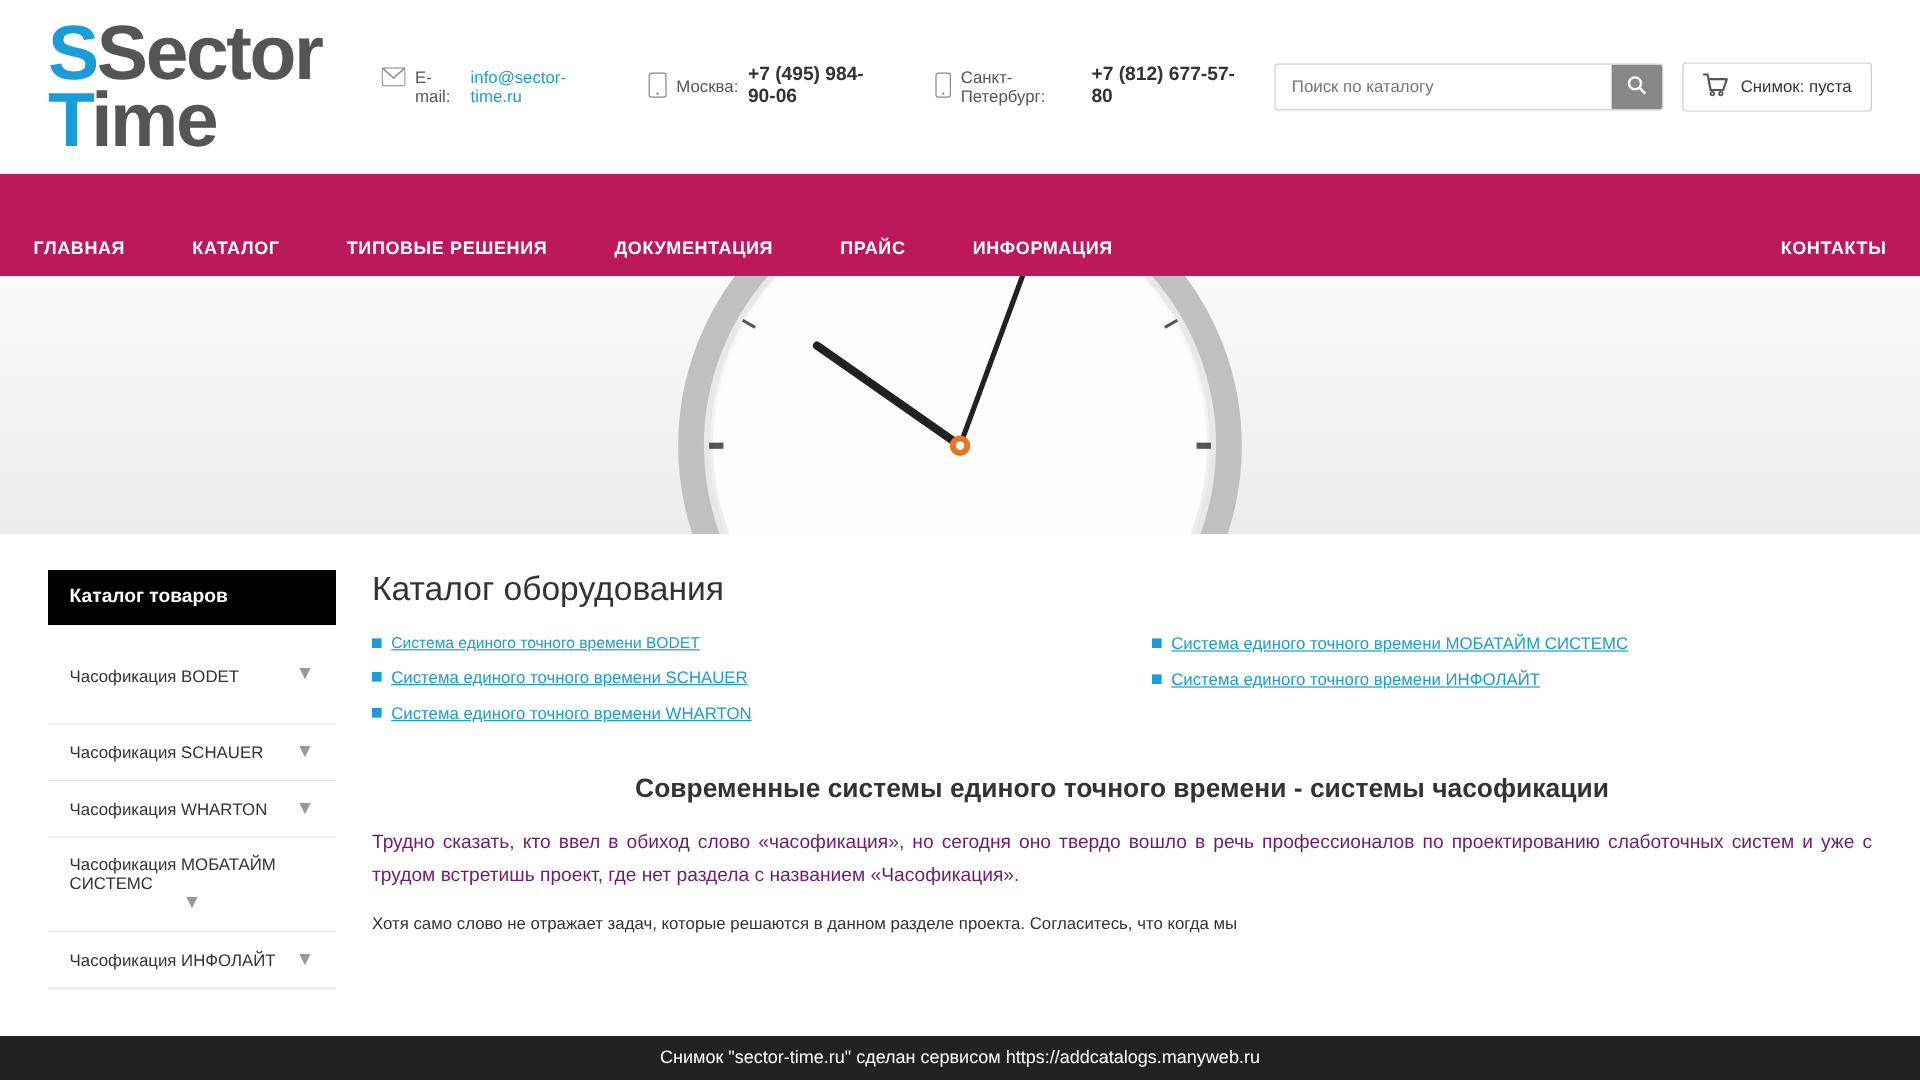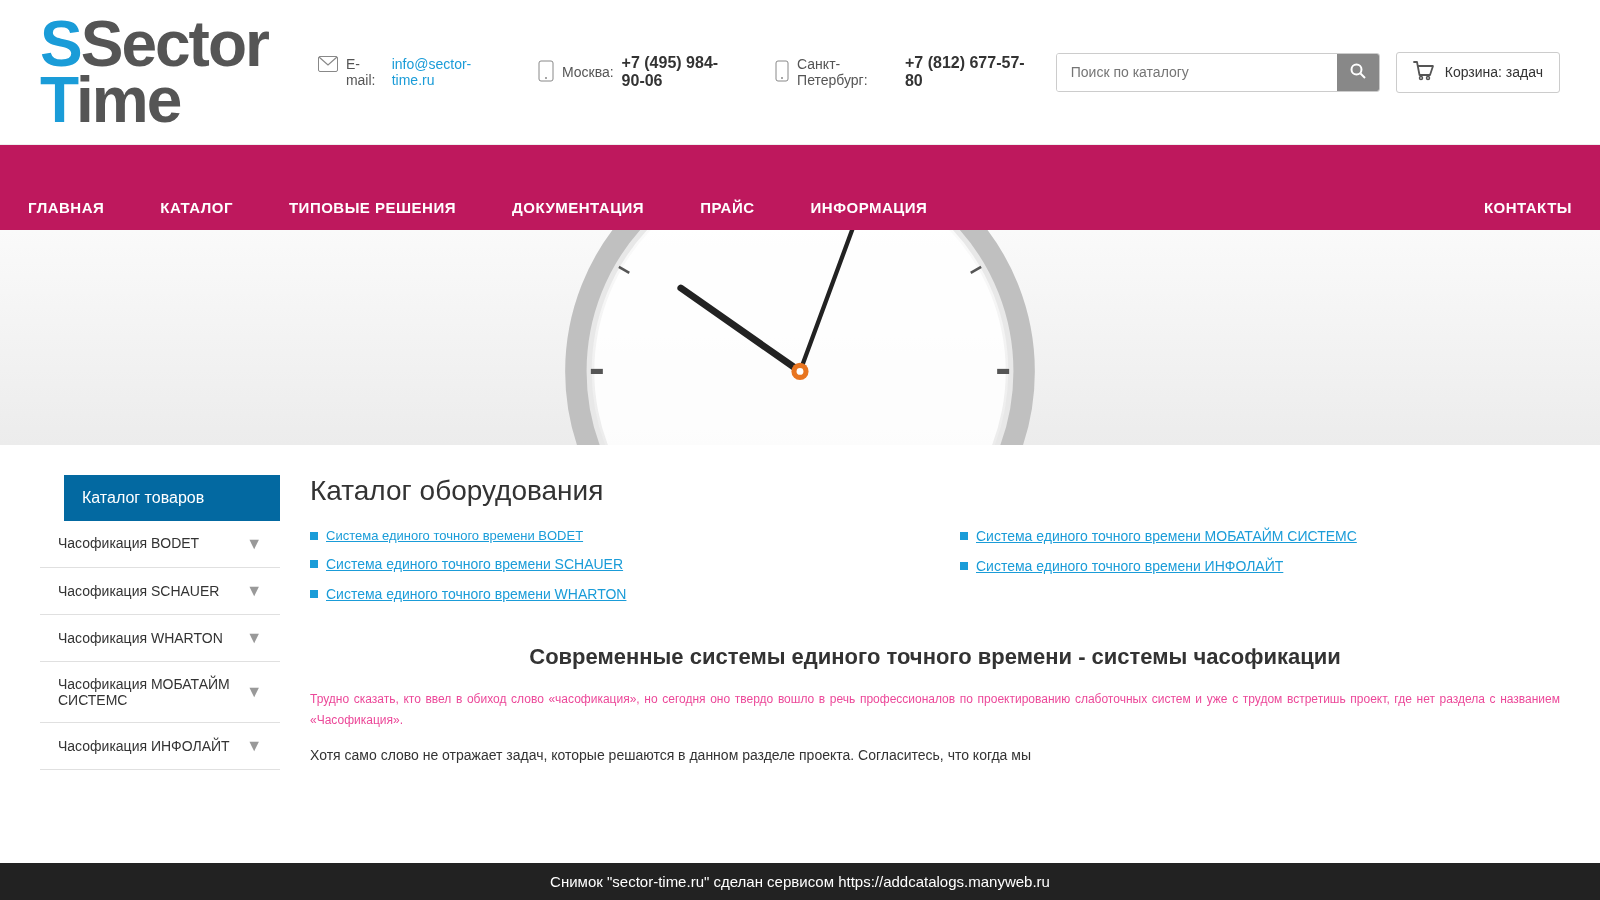--- a/index.html
+++ b/index.html
@@ -68,21 +68,21 @@
       </button>
     </div>
     <button style="display:flex; align-items:center; gap:10px; border:1px solid #ccc; padding:8px 16px; border-radius:3px; background:#fff; cursor:pointer; font-size:14px; color:#333;">
       <span>
         <svg width="22" height="20" viewBox="0 0 22 20" fill="none">
             <path d="M1 1H4L6.5 14H17L20 5H5" stroke="#555" stroke-width="1.8" fill="none" stroke-linecap="round" stroke-linejoin="round"></path>
             <circle cx="8" cy="17" r="1.5" stroke="#555" stroke-width="1.5" fill="none"></circle>
             <circle cx="15" cy="17" r="1.5" stroke="#555" stroke-width="1.5" fill="none"></circle>
           </svg>
       </span>
-      <span>Корзина: задач</span>
+      <span>Снимок: пуста</span>
     </button>
   </div>
 </div>
 
 <nav style="background:#be185d; display:flex; align-items:flex-end;">
   <div style="color:#fff; font-weight:bold; font-size:15px; padding:14px 28px; cursor:pointer; text-transform:uppercase; letter-spacing:0.5px;">ГЛАВНАЯ</div>
   <div style="color:#fff; font-weight:bold; font-size:15px; padding:14px 28px; cursor:pointer; text-transform:uppercase; letter-spacing:0.5px;">КАТАЛОГ</div>
   <div style="color:#fff; font-weight:bold; font-size:15px; padding:14px 28px; cursor:pointer; text-transform:uppercase; letter-spacing:0.5px;">ТИПОВЫЕ РЕШЕНИЯ</div>
   <div style="color:#fff; font-weight:bold; font-size:15px; padding:14px 28px; cursor:pointer; text-transform:uppercase; letter-spacing:0.5px;">ДОКУМЕНТАЦИЯ</div>
   <div style="color:#fff; font-weight:bold; font-size:15px; padding:14px 28px; cursor:pointer; text-transform:uppercase; letter-spacing:0.5px;">ПРАЙС</div>
@@ -118,38 +118,38 @@
     <line x1="350" y1="200" x2="420" y2="10" stroke="#222" stroke-width="5" stroke-linecap="round"></line>
 
     <circle cx="350" cy="200" r="10" fill="#e87520"></circle>
     <circle cx="350" cy="200" r="4" fill="#fff"></circle>
   </svg>
 </div>
 
 <div style="display:flex; padding:30px 40px; gap:30px; margin-bottom:40px;">
 
   <div style="flex:0 0 240px;">
-    <div style="background:#0369a1; color:#fff; padding:14px 18px; font-size:16px; font-weight:normal;margin-left:24px;">Каталог товаров</div>
+    <div style="background:#000000; color:#fff; padding:14px 18px; font-size:16px; font-weight:bold;">Каталог товаров</div>
 
-    <div style="display:flex; align-items:flex-start; justify-content:space-between; padding:14px 18px; border-bottom:1px solid #e0e0e0; font-size:14px; color:#333; cursor:pointer; background:#fff;">
+    <div style="display:flex; align-items:flex-end; justify-content:space-between; padding:32px 18px; border-bottom:1px solid #e0e0e0; font-size:14px; color:#333; cursor:pointer; background:#fff;">
       <span>Часофикация BODET</span>
       <span style="color:#999; font-size:16px;">▼</span>
     </div>
 
     <div style="display:flex; align-items:center; justify-content:space-between; padding:14px 18px; border-bottom:1px solid #e0e0e0; font-size:14px; color:#333; cursor:pointer; background:#fff;">
       <span>Часофикация SCHAUER</span>
       <span style="color:#999; font-size:16px;">▼</span>
     </div>
 
     <div style="display:flex; align-items:center; justify-content:space-between; padding:14px 18px; border-bottom:1px solid #e0e0e0; font-size:14px; color:#333; cursor:pointer; background:#fff;">
       <span>Часофикация WHARTON</span>
       <span style="color:#999; font-size:16px;">▼</span>
     </div>
 
-    <div style="display:flex; align-items:center; justify-content:space-between; padding:14px 18px; border-bottom:1px solid #e0e0e0; font-size:14px; color:#333; cursor:pointer; background:#fff;">
+    <div style="display:flex; align-items:center; justify-content:space-between; padding:14px 18px; border-bottom:1px solid #e0e0e0; font-size:14px; color:#333; cursor:pointer; background:#fff;flex-direction:column;">
       <span>Часофикация МОБАТАЙМ СИСТЕМС</span>
       <span style="color:#999; font-size:16px;">▼</span>
     </div>
 
     <div style="display:flex; align-items:center; justify-content:space-between; padding:14px 18px; border-bottom:1px solid #e0e0e0; font-size:14px; color:#333; cursor:pointer; background:#fff;">
       <span>Часофикация ИНФОЛАЙТ</span>
       <span style="color:#999; font-size:16px;">▼</span>
     </div>
   </div>
 
@@ -180,20 +180,20 @@
         </div>
         <div style="display:flex; align-items:flex-start; gap:8px; margin-bottom:10px;">
           <span style="flex:0 0 8px; height:8px; background:#1a9cd8; display:inline-block; margin-top:5px;"></span>
           <a href="#" style="color:#1a9cd8; text-decoration:underline; font-size:14px; line-height:1.4;">Система единого точного времени ИНФОЛАЙТ</a>
         </div>
       </div>
     </div>
 
     <h2 style="font-size:22px; font-weight:bold; color:#333; text-align:center; margin-bottom:16px; line-height:1.4;">Современные системы единого точного времени - системы часофикации</h2>
 
-    <p style="font-size:12px; color:#ec4899; line-height:1.7; text-align:justify; margin-bottom:14px;">Трудно сказать, кто ввел в обиход слово «часофикация», но сегодня оно твердо вошло в речь профессионалов по проектированию слаботочных систем и уже с трудом встретишь проект, где нет раздела с названием «Часофикация».</p>
+    <p style="font-size:16px; color:#701a75; line-height:1.7; text-align:justify; margin-bottom:14px;">Трудно сказать, кто ввел в обиход слово «часофикация», но сегодня оно твердо вошло в речь профессионалов по проектированию слаботочных систем и уже с трудом встретишь проект, где нет раздела с названием «Часофикация».</p>
     <p style="font-size:14px; color:#333; line-height:1.7; text-align:justify;">Хотя само слово не отражает задач, которые решаются в данном разделе проекта. Согласитесь, что когда мы</p>
   </div>
 </div>
 
 <div style="position:fixed; bottom:0; left:0; right:0; background:#222; color:#fff; text-align:center; padding:10px; font-size:15px;">
   <span>Снимок "sector-time.ru" сделан сервисом https://addcatalogs.manyweb.ru</span>
 </div>
 
 </body></html>

